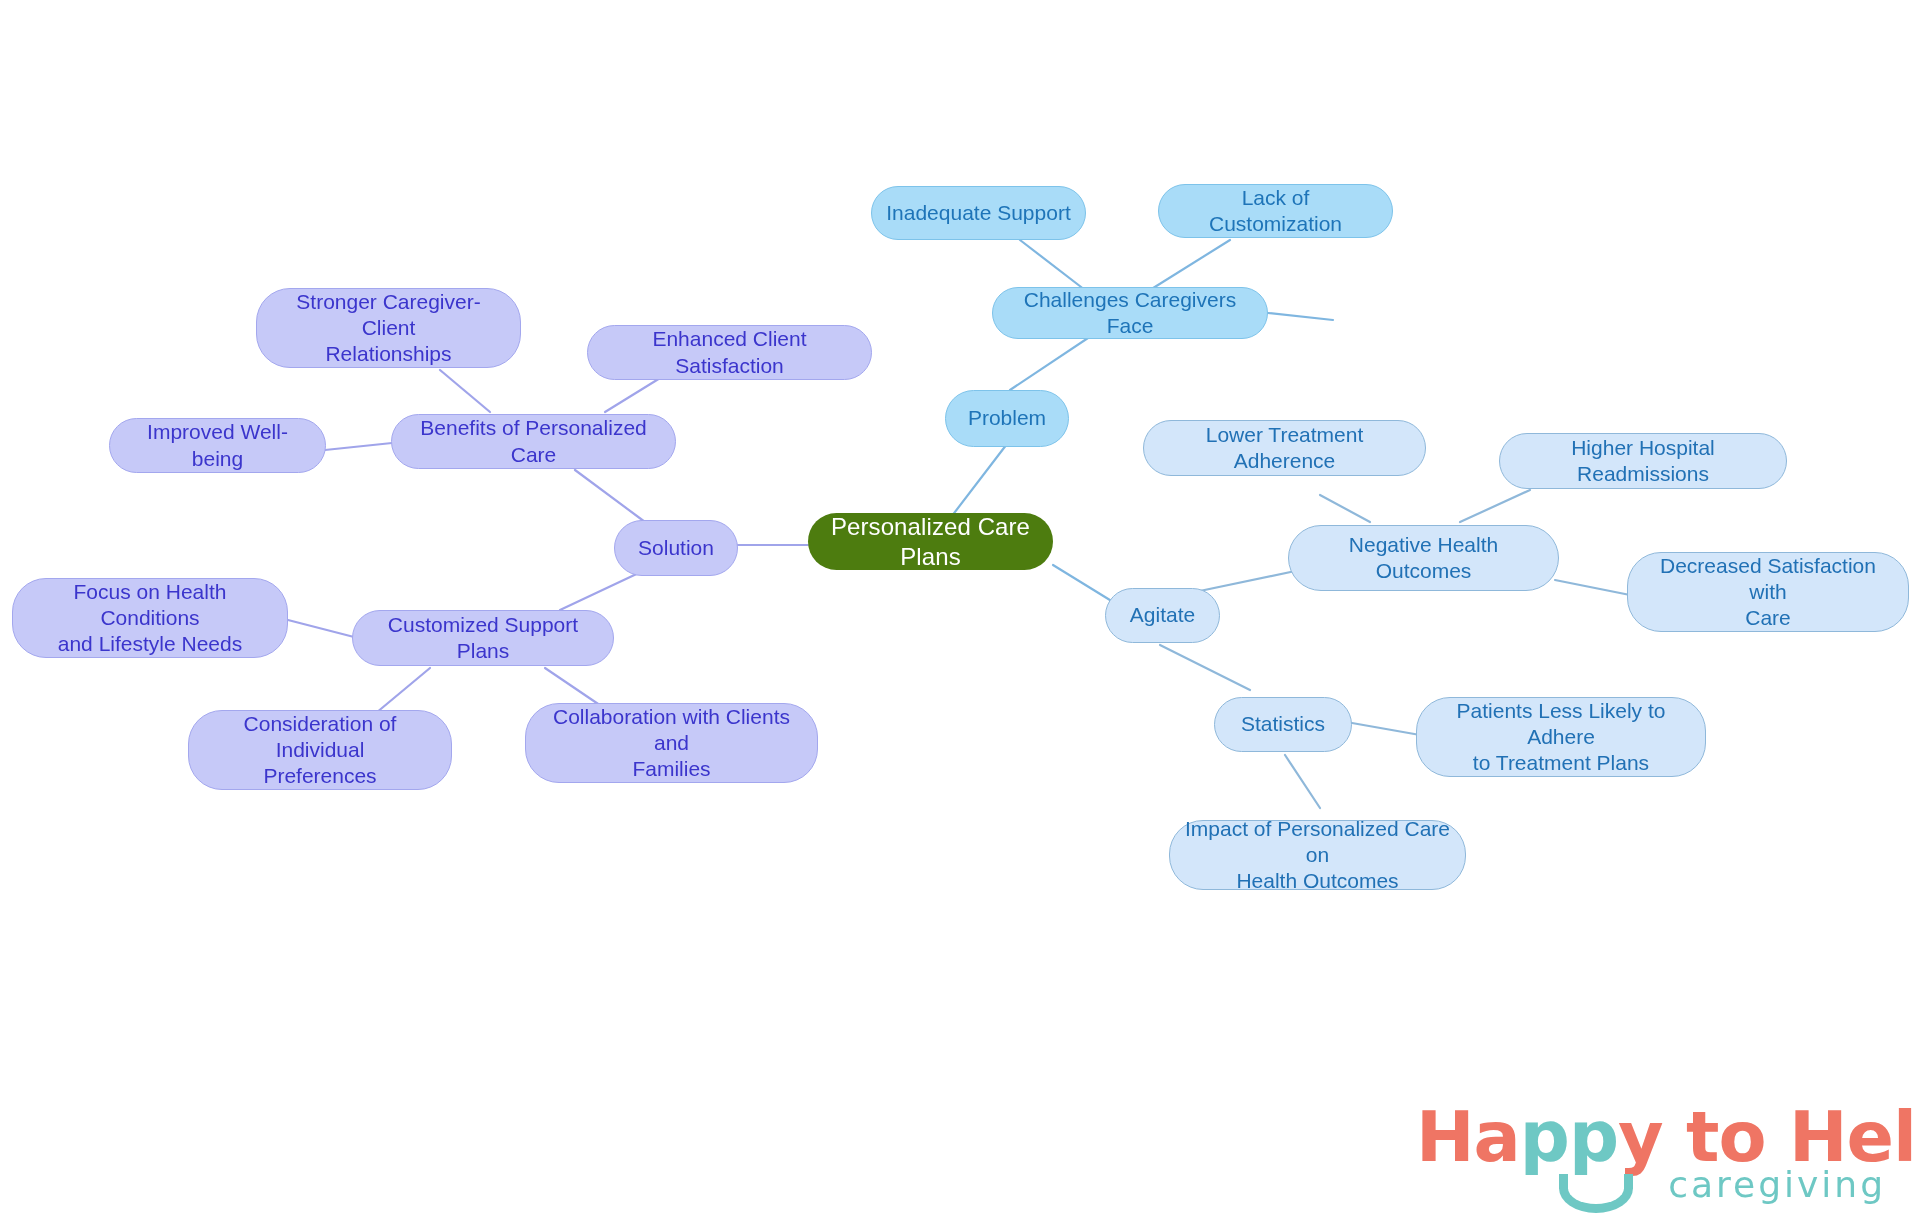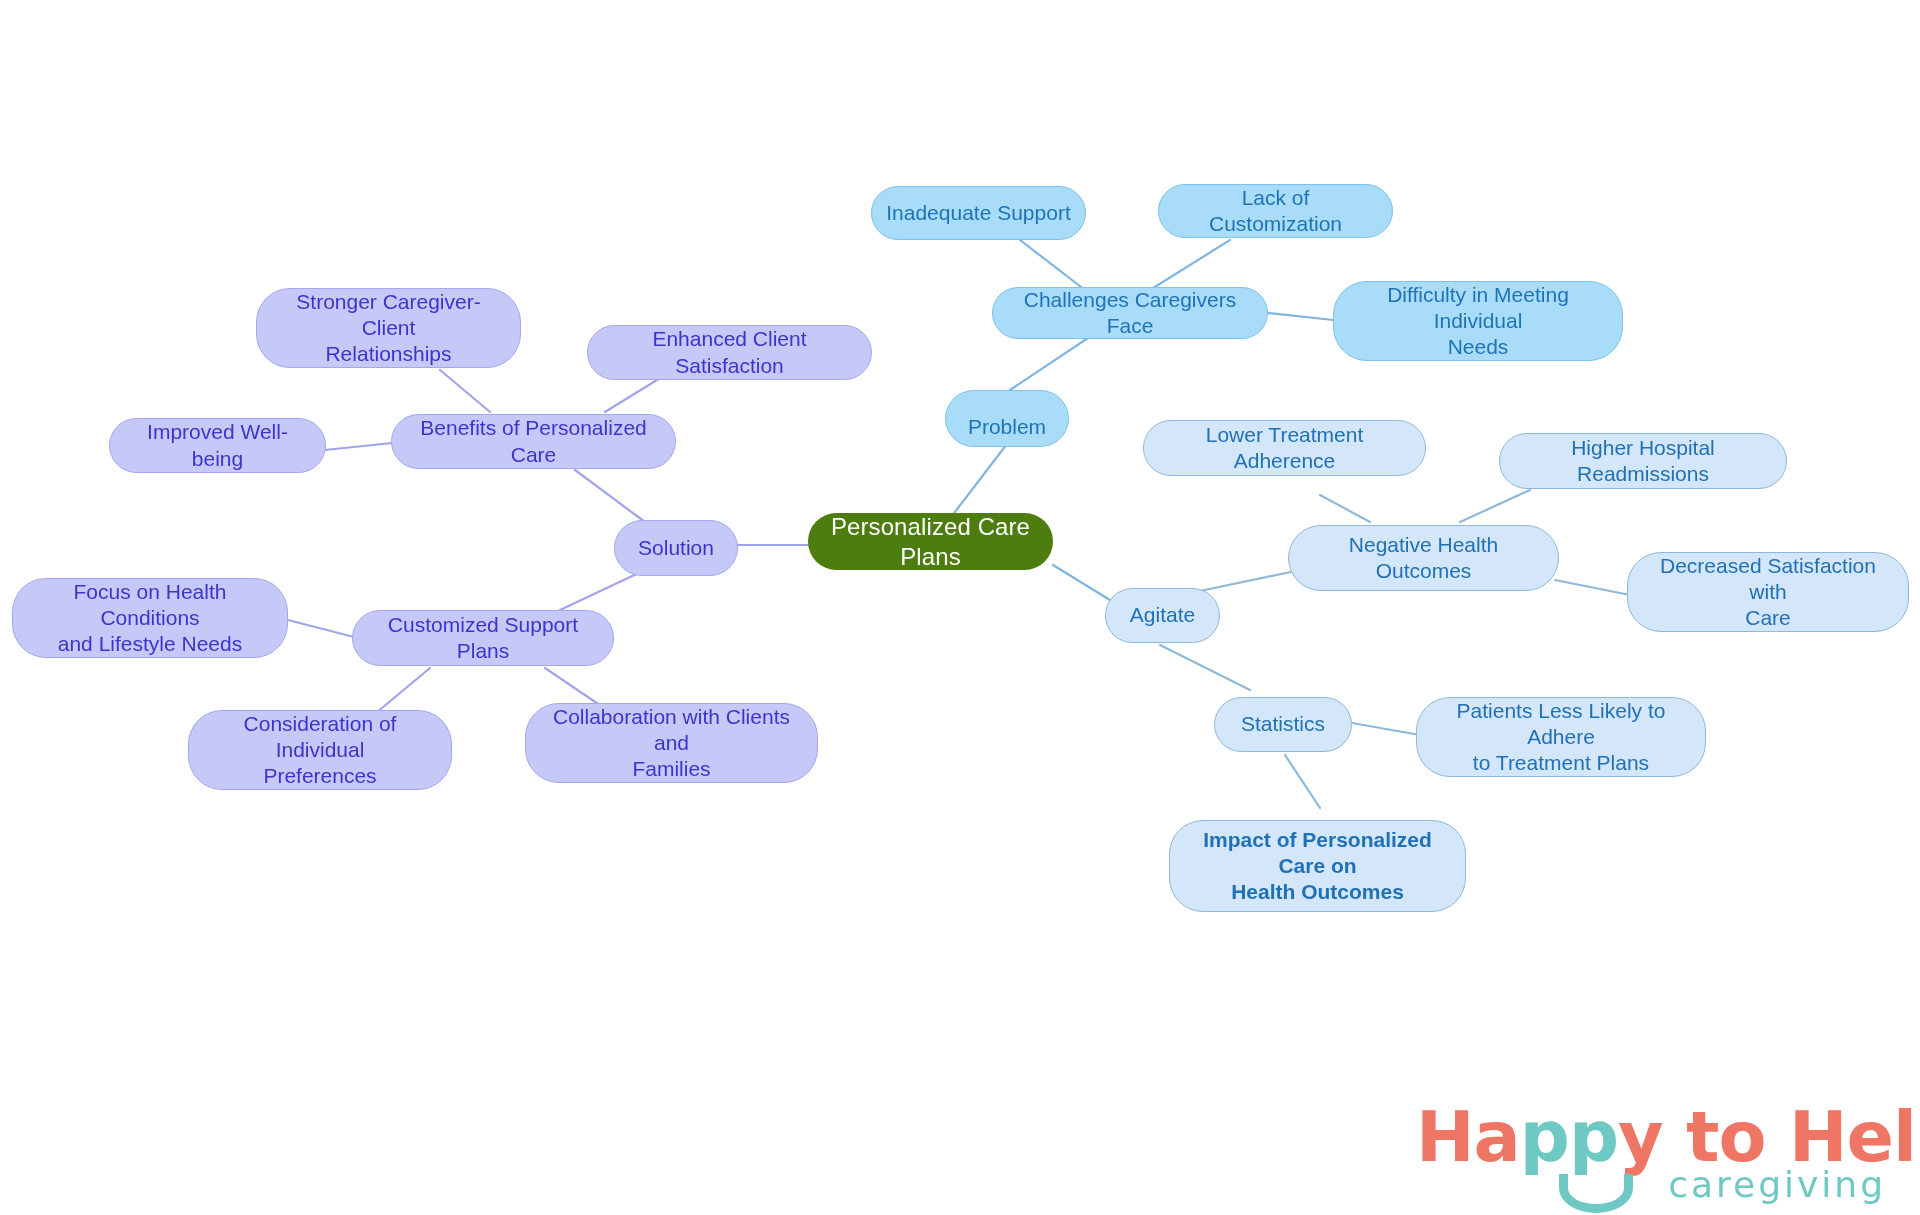--- a/index.html
+++ b/index.html
@@ -160,40 +160,36 @@
       <path d="M 430 668 L 370 718" stroke="#a0a4ea"></path>
 
       <path d="M 545 668 L 610 712" stroke="#a0a4ea"></path>
     </g>
   </svg>
 
   <div class="node node-root" style="left:808px; top:513px; width:245px; height:57px;">
     <span>Personalized Care Plans</span>
   </div>
 
-  <div class="node node-blue" style="left:945px; top:390px; width:124px; height:57px;align-items:flex-end;">
+  <div class="node node-blue" style="left:945px; top:390px; width:124px; height:57px;">
     <span>Problem</span>
   </div>
 
   <div class="node node-blue" style="left:992px; top:287px; width:276px; height:52px;">
     <span>Challenges Caregivers Face</span>
   </div>
 
   <div class="node node-blue" style="left:871px; top:186px; width:215px; height:54px;">
     <span>Inadequate Support</span>
   </div>
 
   <div class="node node-blue" style="left:1158px; top:184px; width:235px; height:54px;">
     <span>Lack of Customization</span>
   </div>
 
-  <div class="node node-blue" style="left:1333px; top:281px; width:290px; height:80px;">
-    <span>Difficulty in Meeting Individual
-Needs</span>
-  </div>
 
   <div class="node node-lightblue" style="left:1105px; top:588px; width:115px; height:55px;">
     <span>Agitate</span>
   </div>
 
   <div class="node node-lightblue" style="left:1288px; top:525px; width:271px; height:66px;">
     <span>Negative Health Outcomes</span>
   </div>
 
   <div class="node node-lightblue" style="left:1143px; top:420px; width:283px; height:56px;">
@@ -211,21 +207,21 @@
 
   <div class="node node-lightblue" style="left:1214px; top:697px; width:138px; height:55px;">
     <span>Statistics</span>
   </div>
 
   <div class="node node-lightblue" style="left:1416px; top:697px; width:290px; height:80px;">
     <span>Patients Less Likely to Adhere
 to Treatment Plans</span>
   </div>
 
-  <div class="node node-lightblue" style="left:1169px; top:820px; width:297px; height:92px;font-weight:bold;">
+  <div class="node node-lightblue" style="left:1169px; top:820px; width:297px; height:70px;">
     <span>Impact of Personalized Care on
 Health Outcomes</span>
   </div>
 
   <div class="node node-purple" style="left:614px; top:520px; width:124px; height:56px;">
     <span>Solution</span>
   </div>
 
   <div class="node node-purple" style="left:391px; top:414px; width:285px; height:55px;">
     <span>Benefits of Personalized Care</span>

